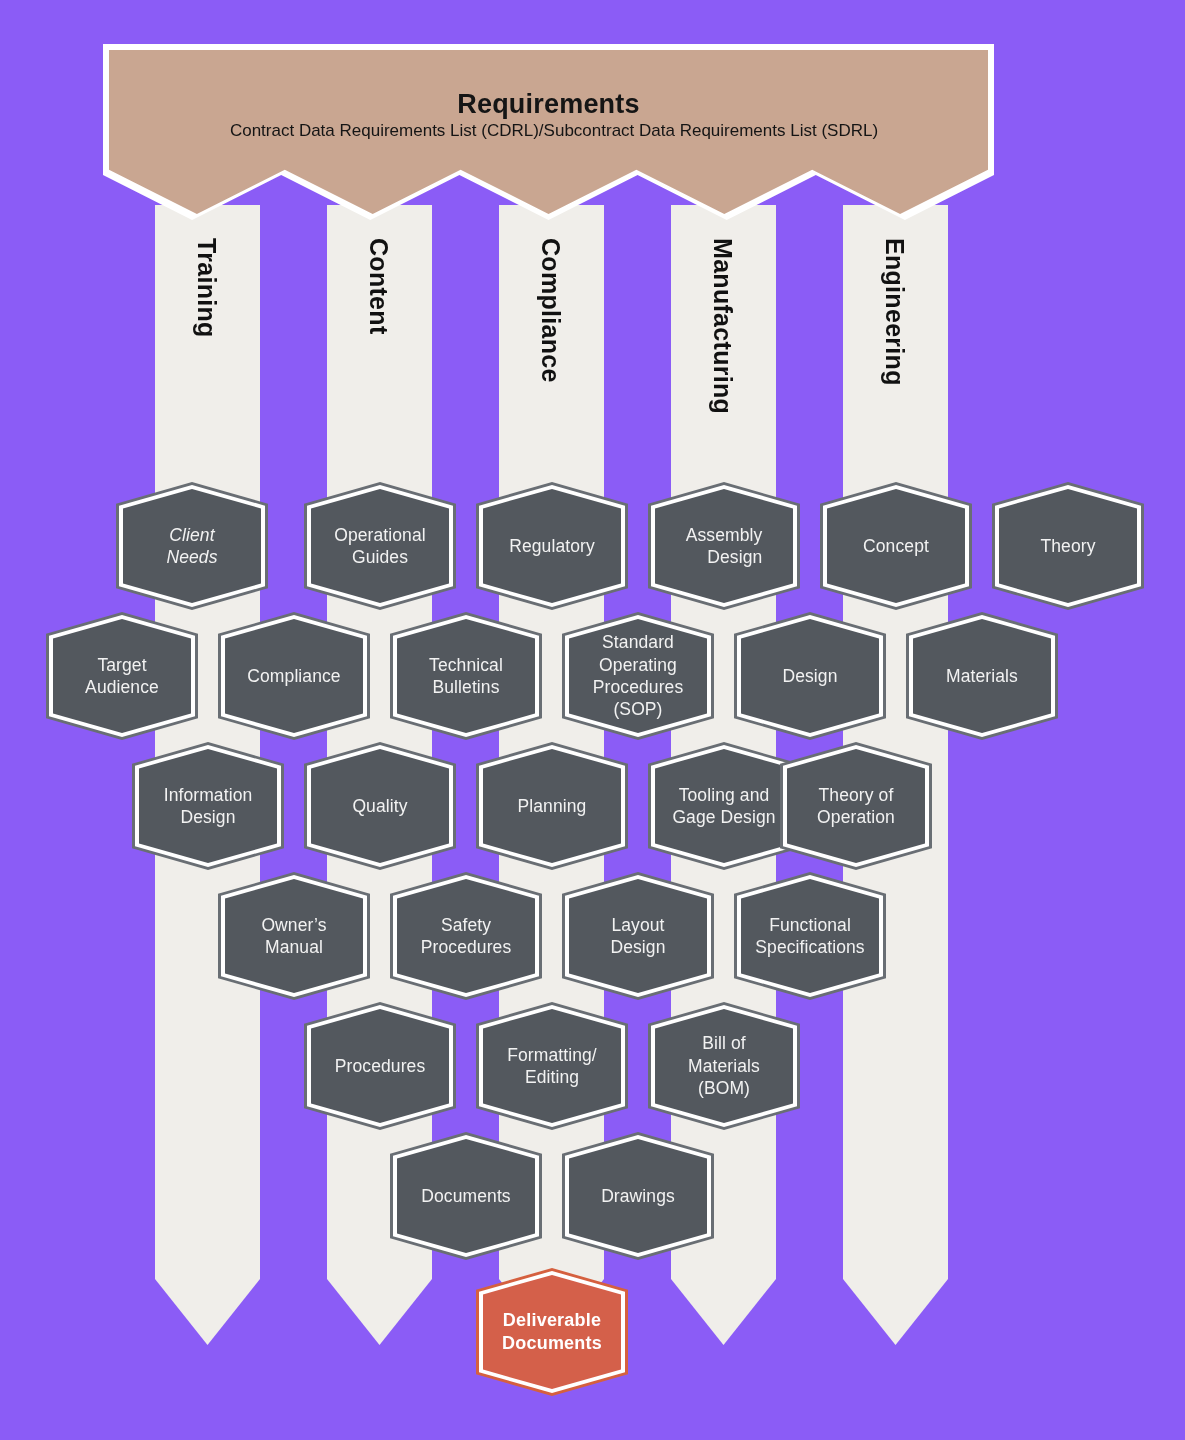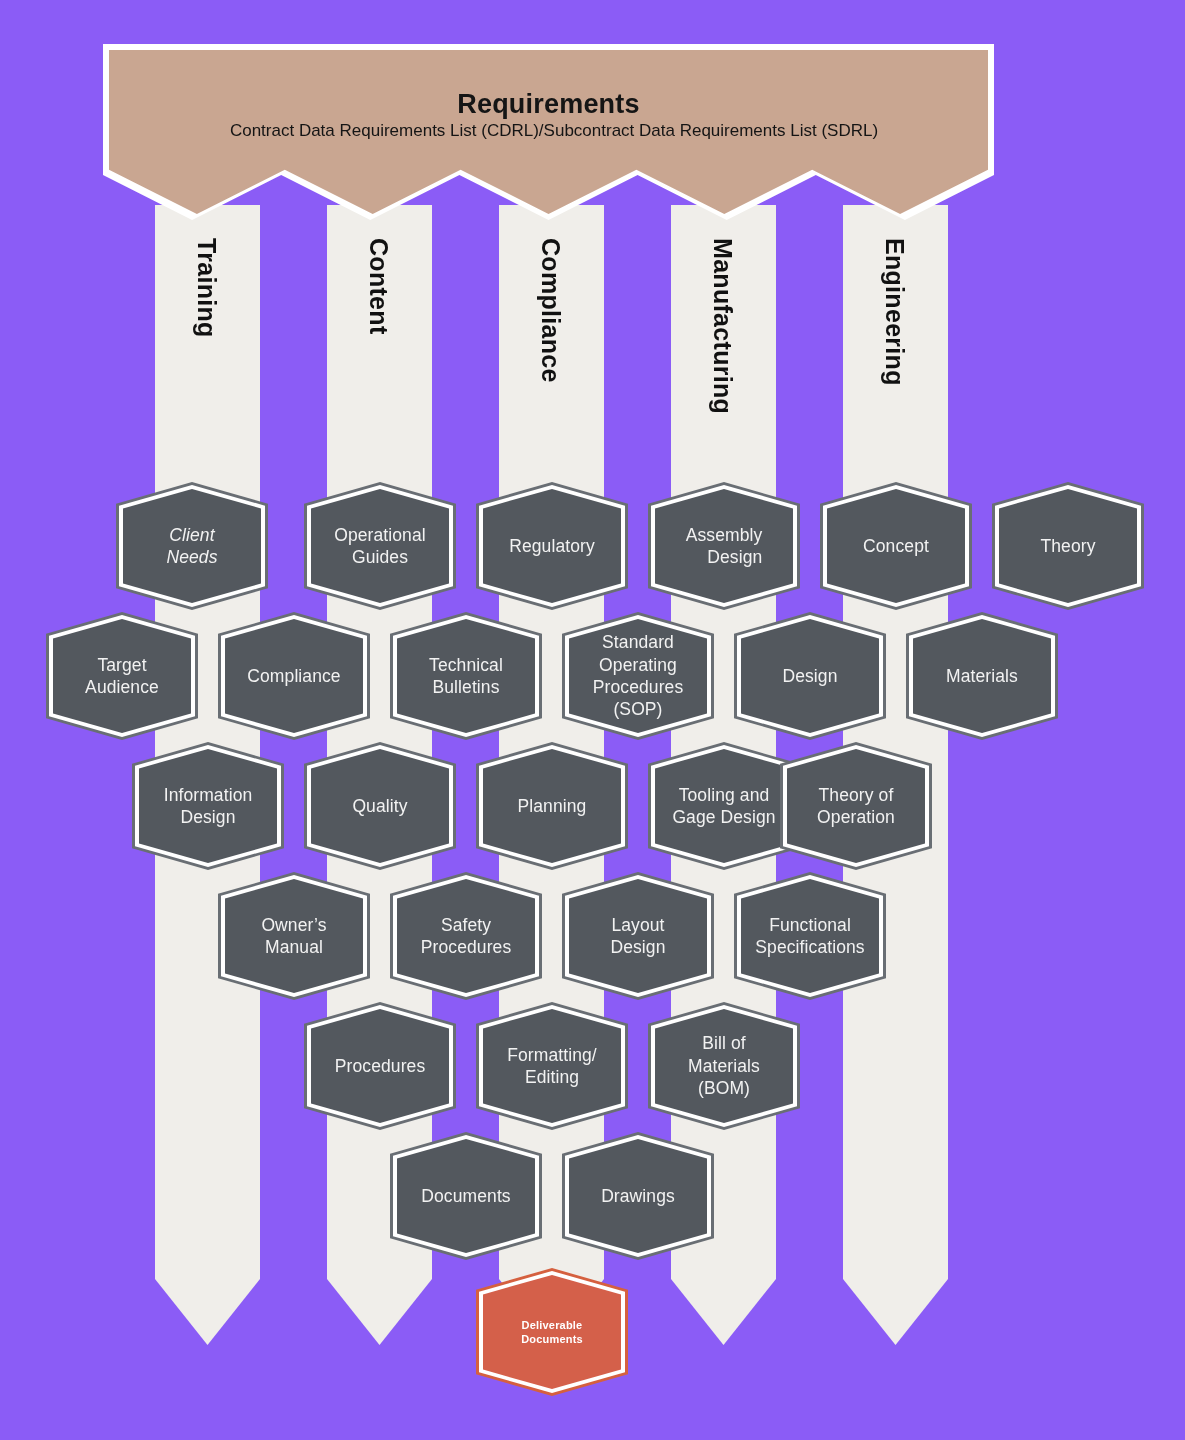--- a/index.html
+++ b/index.html
@@ -138,21 +138,21 @@
     line-height: 1.28;
     padding: 0 12px;
     letter-spacing: 0.1px;
   }
   
   .hex.accent .edge { background: #d5603f; }
   .hex.accent .gap  { background: #ffffff; }
   .hex.accent .face { background: #d4604a; }
   .hex.accent .label {
     font-weight: bold;
-    font-size: 11px;
+    font-size: 18px;
     color: #ffffff;
     letter-spacing: 0.2px;
   }
 </style>
 </head>
 <body>
 
 <div id="stage">
 
   <div id="stripes">

